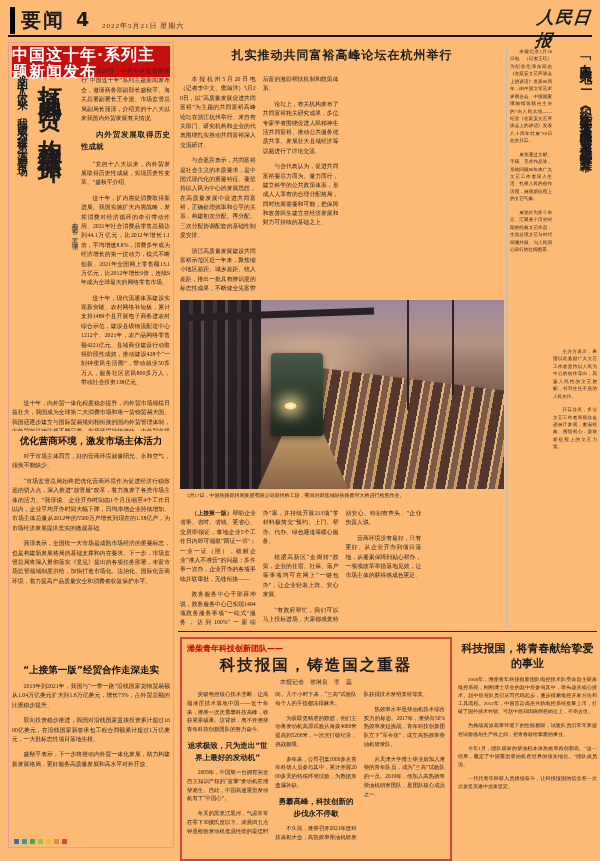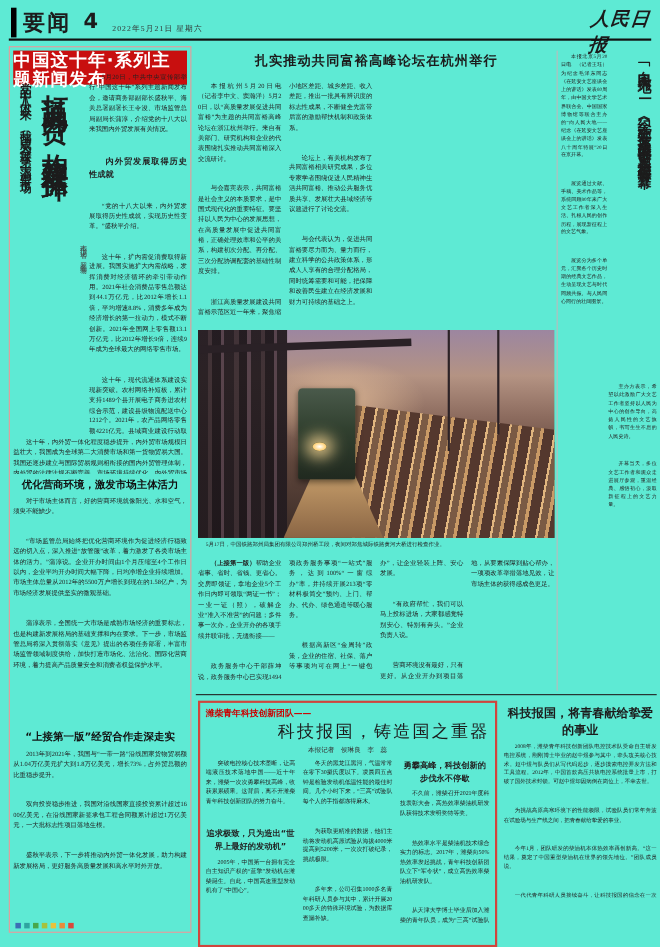--- a/index.html
+++ b/index.html
@@ -1,20 +1,20 @@
 <!DOCTYPE html>
 <html><head>
 <meta charset="utf-8">
 <style>
   html,body{margin:0;padding:0;}
-  #page{position:relative;width:600px;height:861px;background:#5eead4;overflow:hidden;
+  #page{position:relative;width:600px;height:861px;background:#fdba74;overflow:hidden;
         font-family:"Liberation Serif","DejaVu Serif",serif;color:#1c1c1c;}
   .abs{position:absolute;}
   .jt{text-align:justify;word-break:break-all;line-height:1.62;color:#222;}
-  .jt p{margin:0 0 18px 0;text-indent:2em;}
+  .jt p{margin:0 0 6px 0;text-indent:2em;}
   .sub{font-family:"DejaVu Sans","Liberation Sans",sans-serif;font-weight:bold;text-align:center;color:#111;}
   .vert{writing-mode:vertical-rl;text-orientation:upright;}
   
   #hd-section{left:10px;top:7px;font-family:"DejaVu Sans",sans-serif;font-weight:bold;font-size:20px;
               border-left:5px solid #000;padding-left:6px;letter-spacing:2px;}
   #hd-num{left:76px;top:8px;font-family:"DejaVu Sans",sans-serif;font-weight:bold;font-size:19px;}
   #hd-date{left:102px;top:21px;font-size:7px;color:#333;letter-spacing:1px;}
   #hd-logo{left:536px;top:6px;font-size:17px;font-weight:bold;font-style:italic;transform:skewX(-6deg);letter-spacing:1px;}
   .hrule{background:#111;}
   
@@ -67,21 +67,21 @@
   #rdiv{left:506px;top:46px;width:1px;height:582px;background:#bbb;}
   #rcol1{left:510px;top:48px;width:42px;height:580px;font-size:4.6px;overflow:hidden;}
   #rtitle{left:553px;top:52px;width:44px;height:288px;font-family:"DejaVu Sans",sans-serif;
           font-weight:bold;font-size:12.5px;line-height:22px;letter-spacing:2px;overflow:hidden;}
   #rcol2{left:553px;top:348px;width:44px;height:280px;font-size:4.6px;overflow:hidden;}
   #midrule{left:178px;top:631px;width:419px;height:1px;background:#222;}
   
   #wbox{left:180px;top:637px;width:272px;height:224px;border:2px solid #d0453d;box-sizing:border-box;
         padding:4px 5px;overflow:hidden;}
   #wkicker{font-family:"DejaVu Sans",sans-serif;font-weight:bold;font-size:8px;color:#c00;}
-  #whead{font-family:"DejaVu Sans",sans-serif;font-weight:normal;font-size:15.5px;text-align:right;
+  #whead{font-family:"DejaVu Sans",sans-serif;font-weight:bold;font-size:15.5px;text-align:center;
          letter-spacing:2px;margin-top:1px;}
   #wby{font-size:6px;text-align:center;color:#333;margin:2px 0 3px 0;}
   #wcols{font-size:5.4px;height:158px;column-count:3;column-gap:7px;column-fill:auto;overflow:hidden;}
   .wsub{font-family:"DejaVu Sans",sans-serif;font-weight:bold;font-size:7.5px;text-align:center;
         text-indent:0 !important;margin:4px 0 !important;}
   
   #yhead{left:458px;top:642px;width:139px;font-family:"DejaVu Sans",sans-serif;font-weight:bold;
          font-size:11px;text-align:center;line-height:1.35;}
   #ybody{left:458px;top:676px;width:139px;height:140px;font-size:5px;overflow:hidden;}
   #ybadge{left:498px;top:820px;width:97px;height:30px;background:#b3151a;color:#fff;

